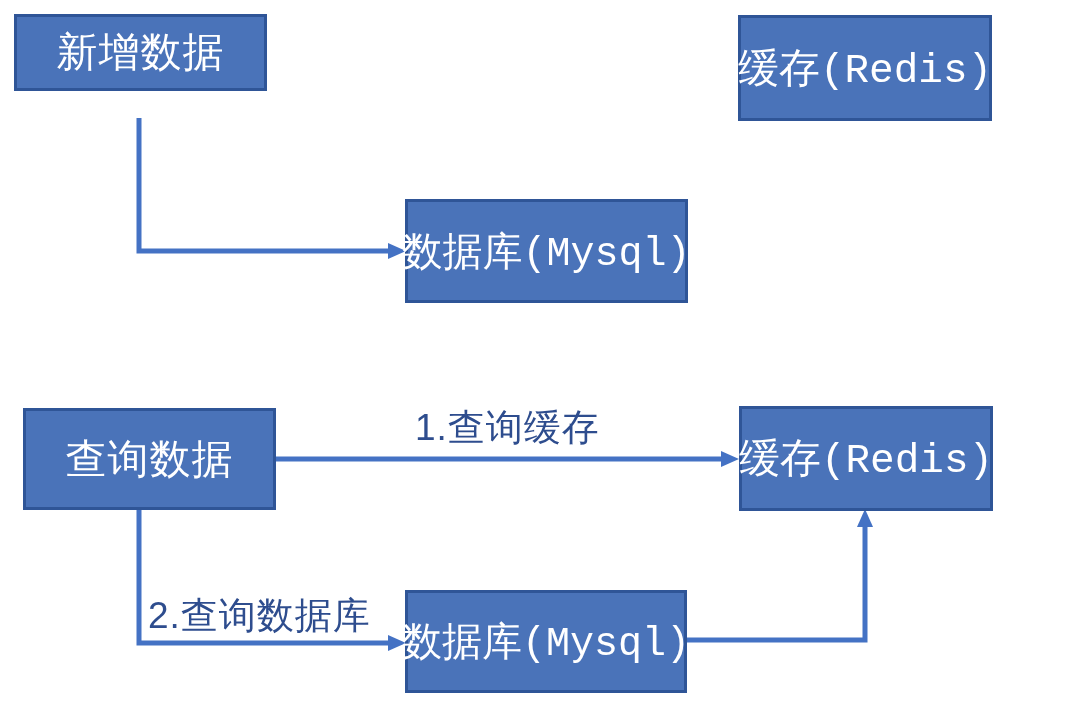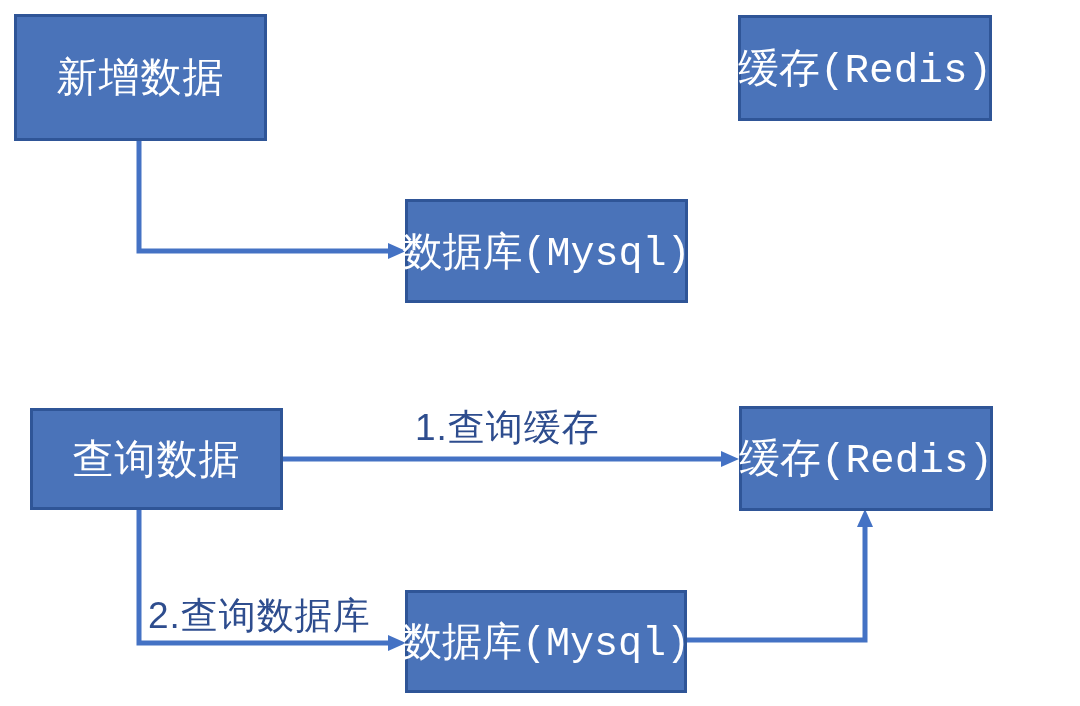--- a/index.html
+++ b/index.html
@@ -22,24 +22,24 @@
     color: #ffffff;
     display: flex;
     align-items: center;
     justify-content: center;
     font-size: 41px;
     letter-spacing: 1px;
     white-space: nowrap;
   }
   .node.serif { font-family: Liberation Mono, monospace; letter-spacing: 0; }
 
-  .n-add-data        { left: 14px;  top: 14px;  width: 253px; height: 127px; }
+  .n-add-data        { left: 14px;  top: 14px;  width: 253px; height: 77px; }
   .n-cache-redis-top { left: 738px; top: 15px;  width: 254px; height: 106px; }
   .n-db-mysql-top    { left: 405px; top: 199px; width: 283px; height: 104px; font-size: 40px; }
-  .n-query-data      { left: 30px;  top: 408px; width: 253px; height: 102px; }
+  .n-query-data      { left: 23px;  top: 408px; width: 253px; height: 102px; }
   .n-cache-redis-bot { left: 739px; top: 406px; width: 254px; height: 105px; }
   .n-db-mysql-bot    { left: 405px; top: 590px; width: 282px; height: 103px; font-size: 40px; }
 
   svg.connector-layer {
     position: absolute; left: 0; top: 0; width: 1080px; height: 706px;
     pointer-events: none;
   }
   .conn { fill: none; stroke: var(--connector); stroke-width: 5; }
   .arrowhead { fill: var(--connector); stroke: none; }
 

